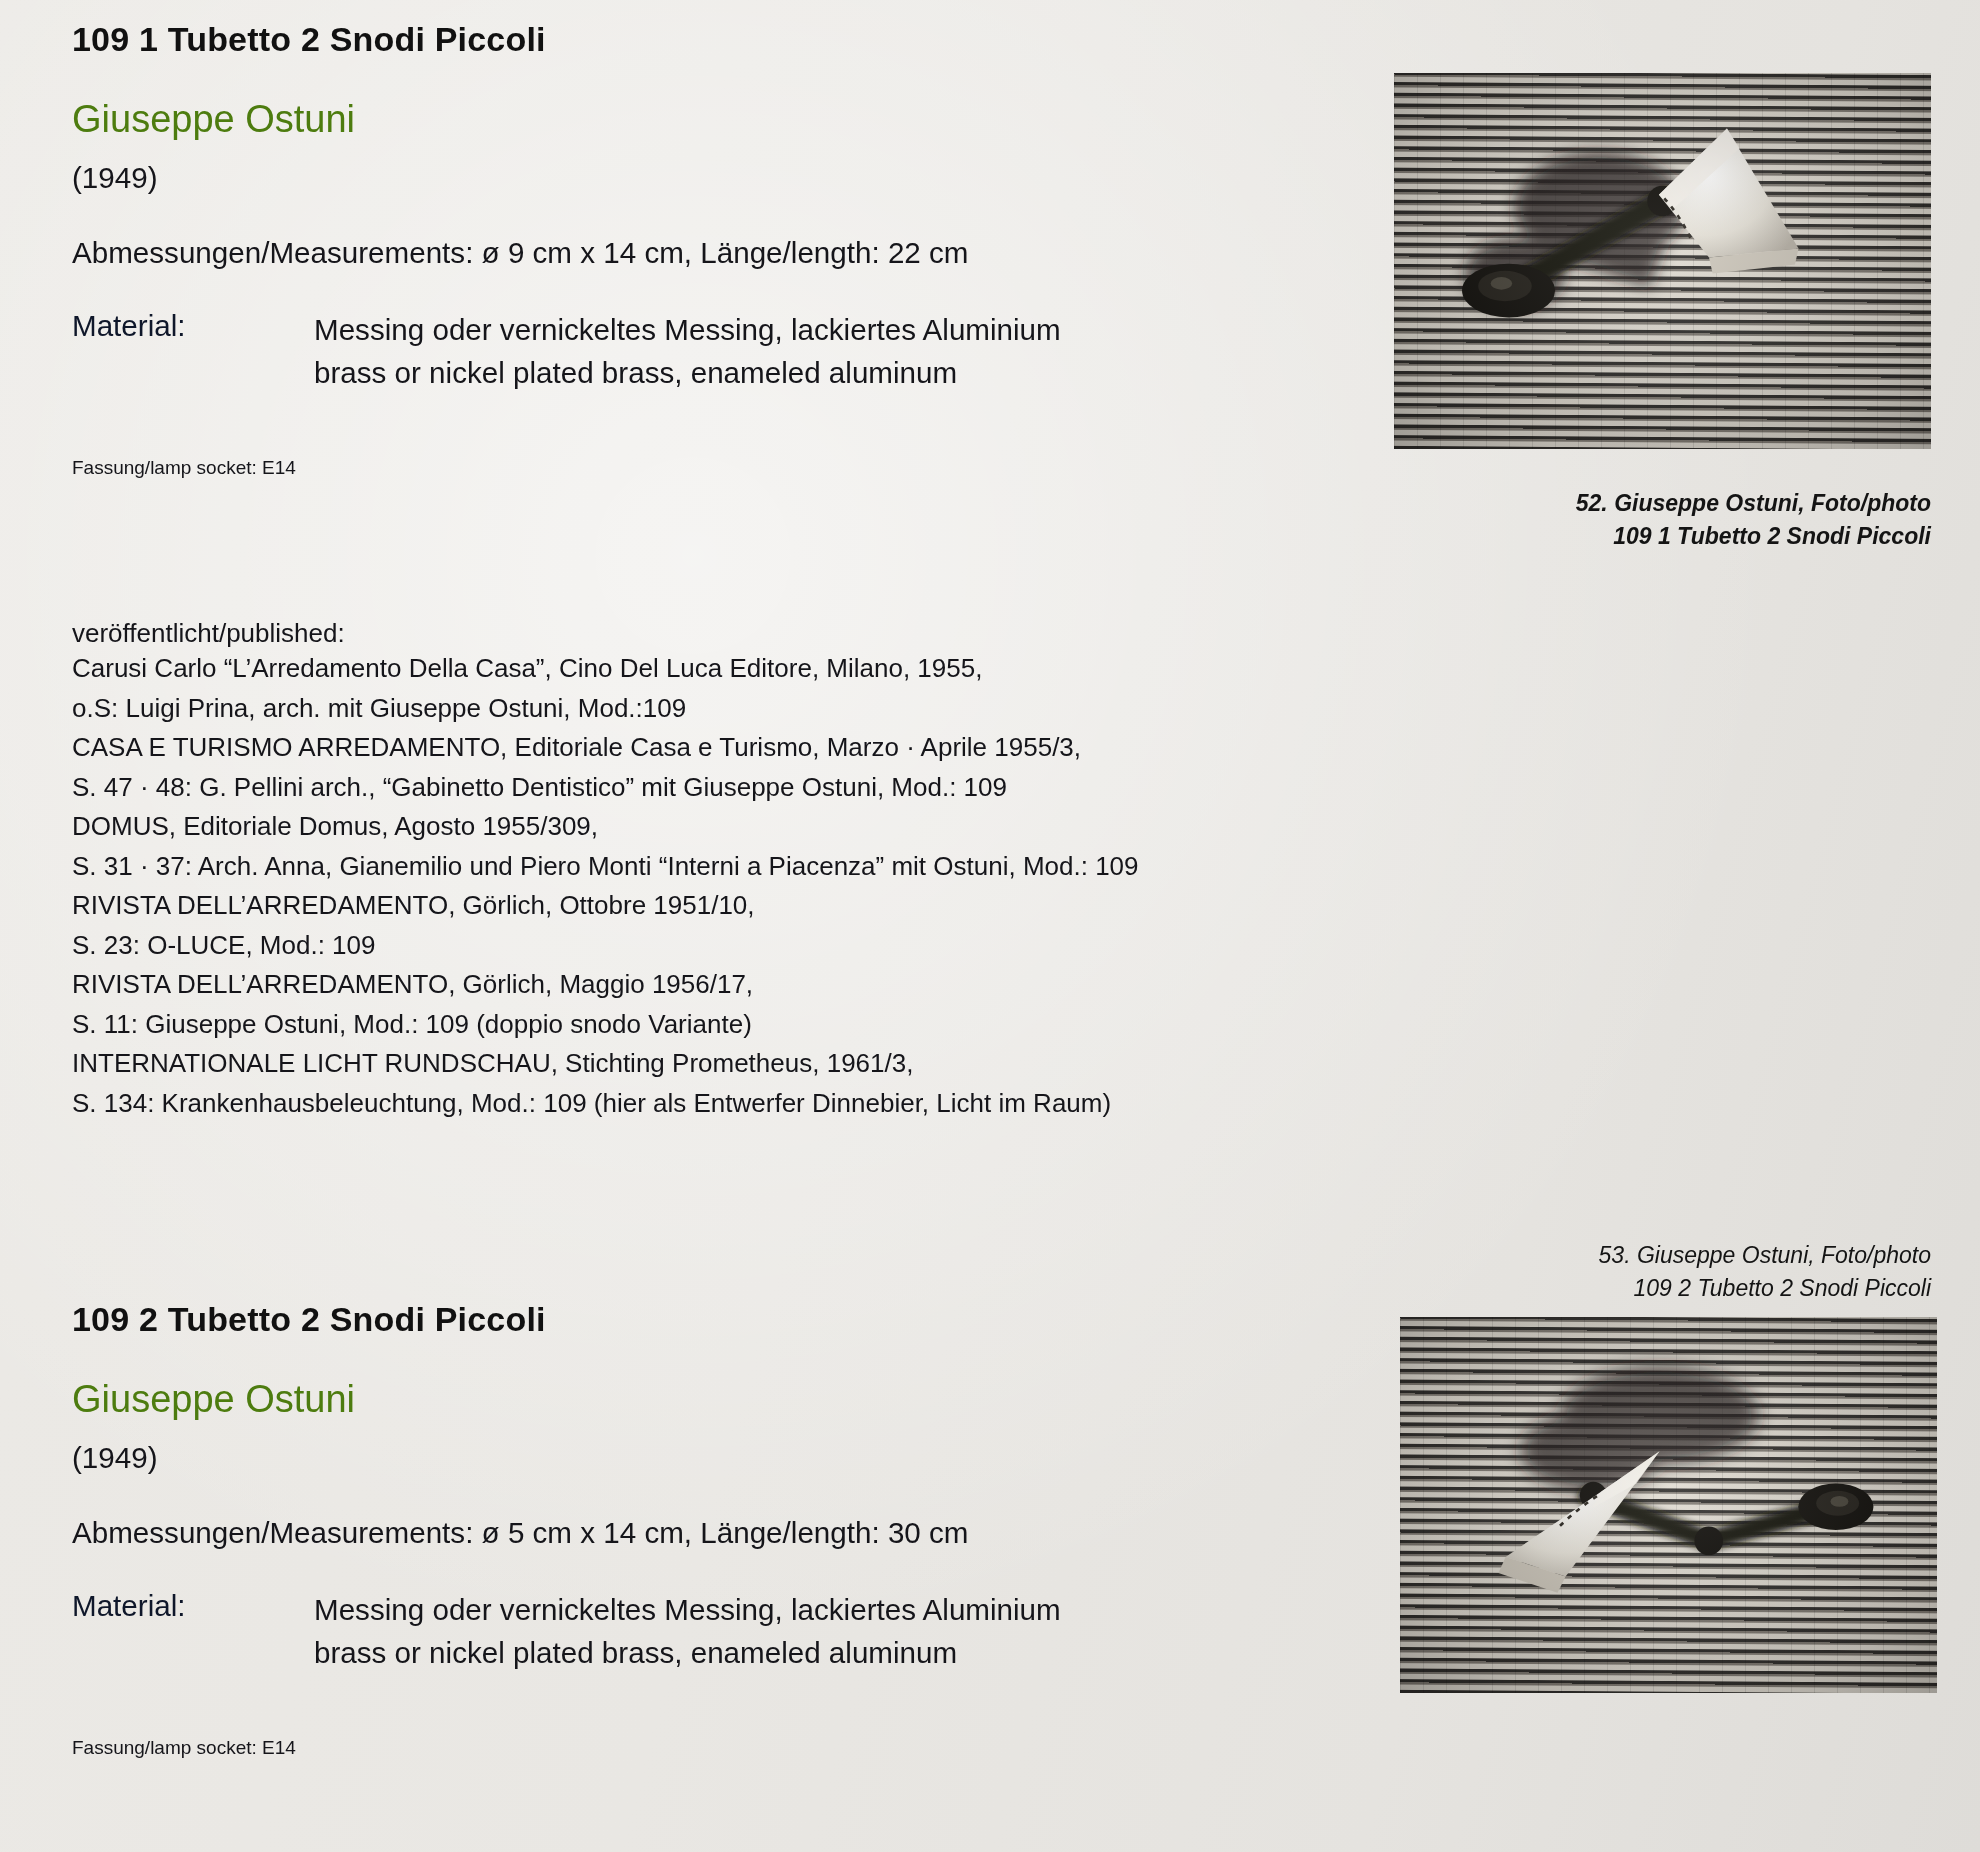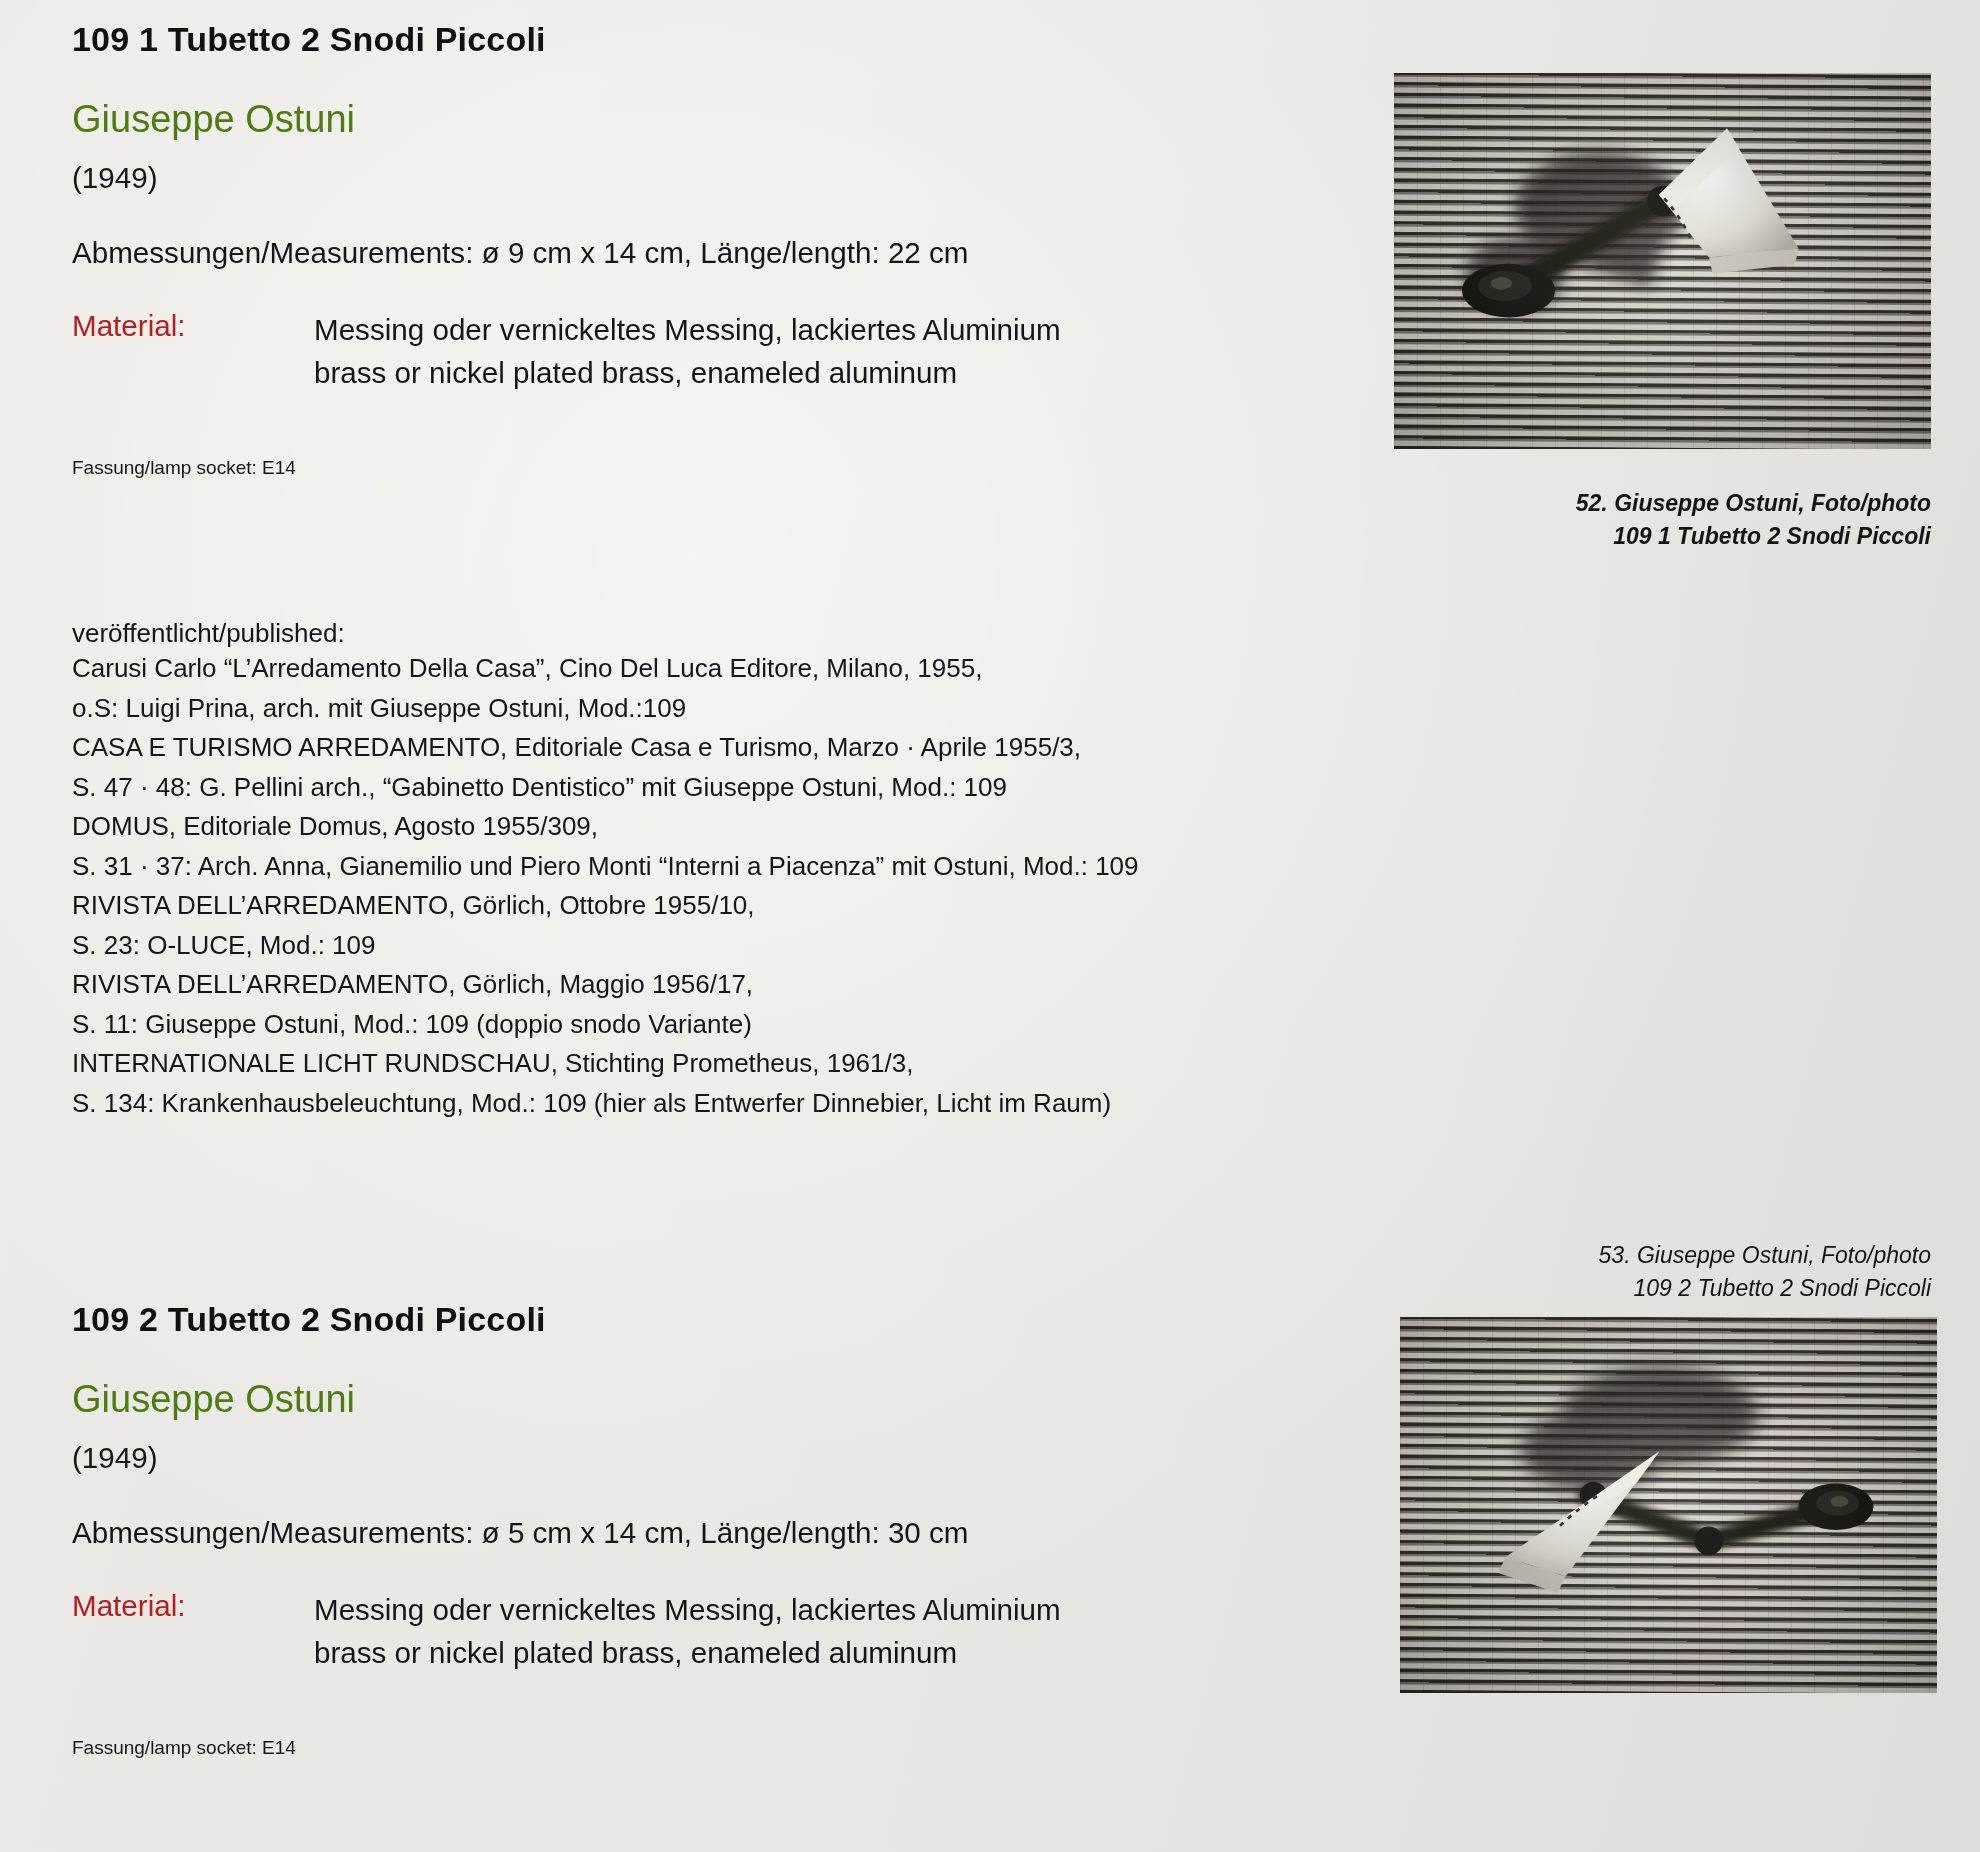--- a/index.html
+++ b/index.html
@@ -56,21 +56,21 @@
   }
   .material-row {
     margin-top: 39px;
     display: flex;
     align-items: flex-start;
   }
   .material-label {
     font-size: 29.6px;
     width: 242px;
     flex: 0 0 242px;
-    color: #b91c1c;
+    color: #0f172a;
   }
   .material-values {
     font-size: 29.6px;
     line-height: 1.45;
     color: #15151a;
   }
   .socket {
     font-size: 19px;
     margin-top: 62px;
     color: #15151a;
@@ -157,21 +157,21 @@
   </div>
 
   <div class="published">
     <div class="published-head">veröffentlicht/published:</div>
     <div class="published-line">Carusi Carlo “L’Arredamento Della Casa”, Cino Del Luca Editore, Milano, 1955,</div>
     <div class="published-line">o.S: Luigi Prina, arch. mit Giuseppe Ostuni, Mod.:109</div>
     <div class="published-line">CASA E TURISMO ARREDAMENTO, Editoriale Casa e Turismo, Marzo · Aprile 1955/3,</div>
     <div class="published-line">S. 47 · 48: G. Pellini arch., “Gabinetto Dentistico” mit Giuseppe Ostuni, Mod.: 109</div>
     <div class="published-line">DOMUS, Editoriale Domus, Agosto 1955/309,</div>
     <div class="published-line">S. 31 · 37: Arch. Anna, Gianemilio und Piero Monti “Interni a Piacenza” mit Ostuni, Mod.: 109</div>
-    <div class="published-line">RIVISTA DELL’ARREDAMENTO, Görlich, Ottobre 1955/10,</div>
+    <div class="published-line">RIVISTA DELL’ARREDAMENTO, Görlich, Ottobre 1951/10,</div>
     <div class="published-line">S. 23: O-LUCE, Mod.: 109</div>
     <div class="published-line">RIVISTA DELL’ARREDAMENTO, Görlich, Maggio 1956/17,</div>
     <div class="published-line">S. 11: Giuseppe Ostuni, Mod.: 109 (doppio snodo Variante)</div>
     <div class="published-line">INTERNATIONALE LICHT RUNDSCHAU, Stichting Prometheus, 1961/3,</div>
     <div class="published-line">S. 134: Krankenhausbeleuchtung, Mod.: 109 (hier als Entwerfer Dinnebier, Licht im Raum)</div>
   </div>
 
   <div class="photo-frame" style="left:1394px; top:73px; width:537px; height:376px;">
     <div class="photo-inner">
       <div class="blinds2"></div>

